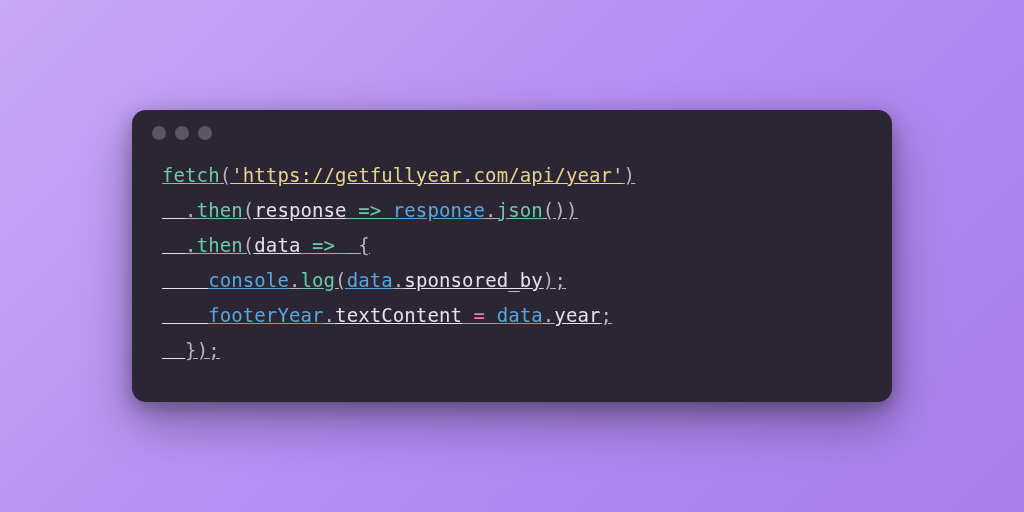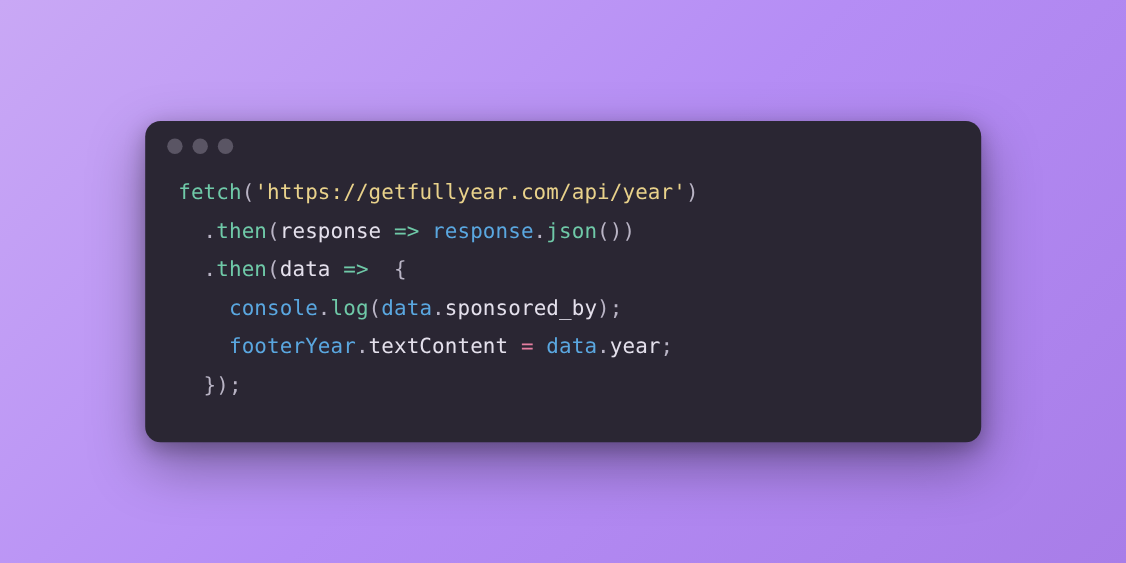--- a/index.html
+++ b/index.html
@@ -1,15 +1,15 @@
 <!DOCTYPE html>
 <html><head>
 <meta charset="utf-8">
 <style>
-  * { margin: 0; padding: 0; box-sizing: border-box; }
+  * { margin: 0; padding: 0; box-sizing: border-box; text-decoration: underline; }
   body {
     width: 1024px;
     height: 512px;
     background: linear-gradient(135deg, #c9a8f5 0%, #b58df5 50%, #a87de8 100%);
     display: flex;
     align-items: center;
     justify-content: center;
     font-family: ui-monospace, "SF Mono", Menlo, Monaco, Consolas, monospace;
     overflow: hidden;
   }

